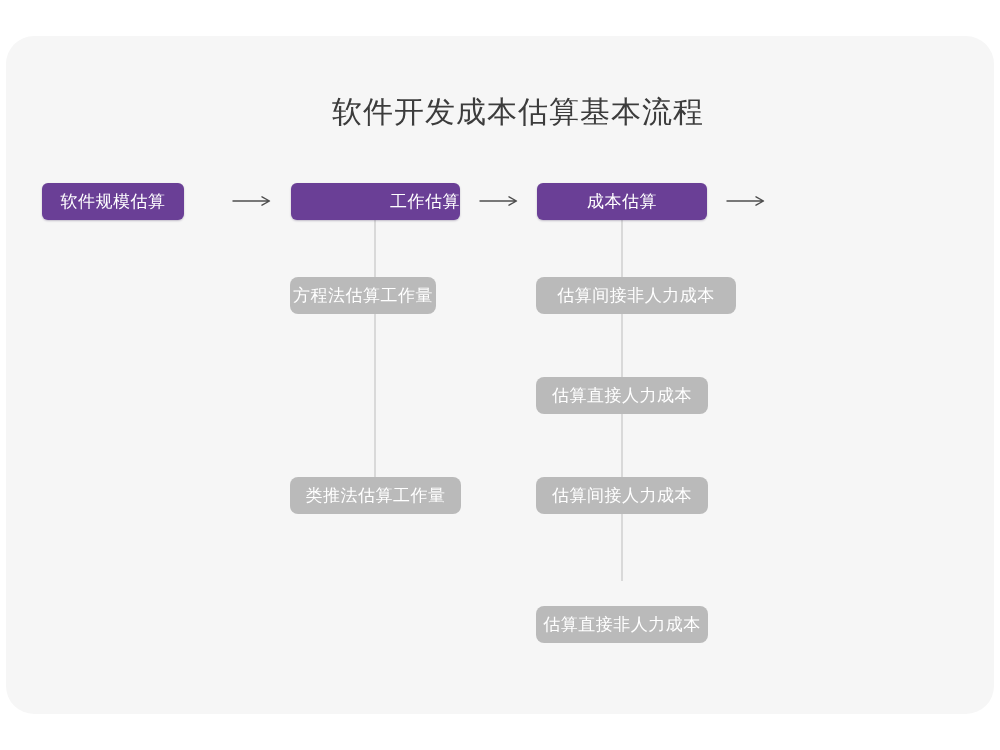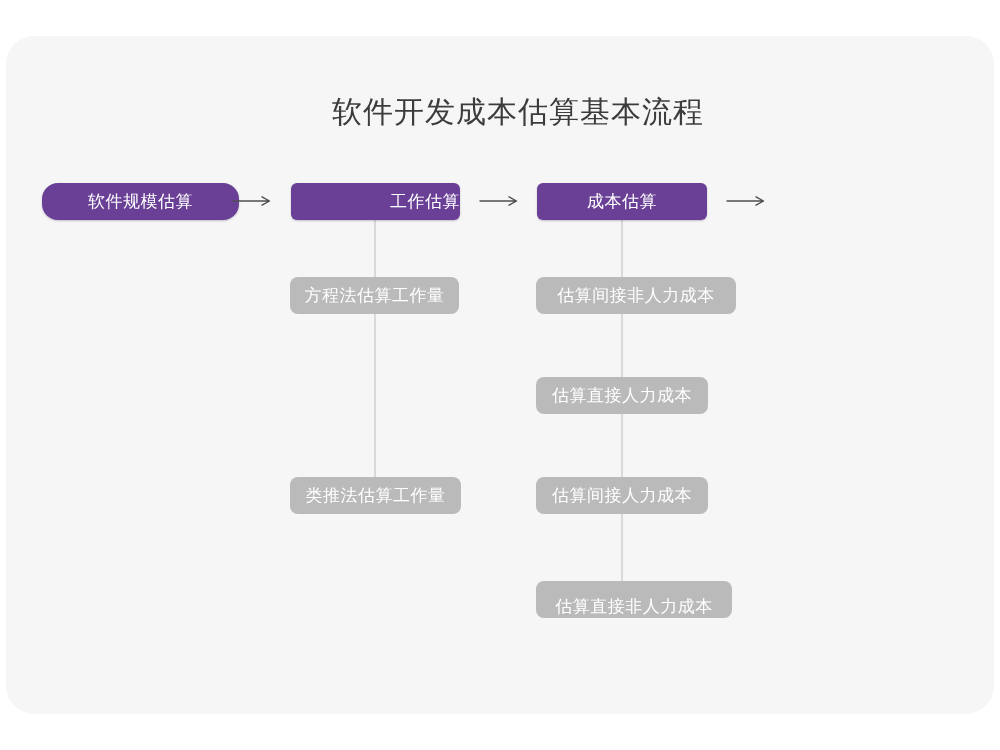--- a/index.html
+++ b/index.html
@@ -81,21 +81,21 @@
 
 <div class="stage">
 
   <div class="card"></div>
 
   <div class="diagram-title">软件开发成本估算基本流程</div>
 
   <div class="connector" style="left:374px; top:219px; height:258px;"></div>
   <div class="connector" style="left:621px; top:219px; height:362px;"></div>
 
-  <div class="node main-node" style="left:42px; top:183px; width:197px;border-radius:16px;">
+  <div class="node main-node" style="left:42px; top:183px; width:142px;">
     <span>软件规模估算</span>
   </div>
 
   <svg class="arrow" style="left:232px" viewBox="0 0 40 14">
     <path d="M1 7 H37 M30 2.8 L37.5 7 L30 11.2"></path>
   </svg>
 
   <div class="node main-node" style="left:291px; top:183px; width:169px;justify-content:flex-end;">
     <span>工作估算</span>
   </div>
@@ -106,33 +106,33 @@
 
   <div class="node main-node" style="left:537px; top:183px; width:170px;">
     <span>成本估算</span>
   </div>
 
   <svg class="arrow" style="left:726px" viewBox="0 0 40 14">
     <path d="M1 7 H37 M30 2.8 L37.5 7 L30 11.2"></path>
   </svg>
 
 
-  <div class="node sub-node" style="left:290px; top:277px; width:169px;">
+  <div class="node sub-node" style="left:290px; top:277px; width:146px;">
     <span>方程法估算工作量</span>
   </div>
   <div class="node sub-node" style="left:290px; top:477px; width:171px;">
     <span>类推法估算工作量</span>
   </div>
 
   <div class="node sub-node" style="left:536px; top:277px; width:200px;">
     <span>估算间接非人力成本</span>
   </div>
   <div class="node sub-node" style="left:536px; top:377px; width:172px;">
     <span>估算直接人力成本</span>
   </div>
   <div class="node sub-node" style="left:536px; top:477px; width:172px;">
     <span>估算间接人力成本</span>
   </div>
-  <div class="node sub-node" style="left:536px; top:581px; width:196px;align-items:flex-end;">
+  <div class="node sub-node" style="left:536px; top:606px; width:172px;">
     <span>估算直接非人力成本</span>
   </div>
 
 </div>
 
 </body></html>

